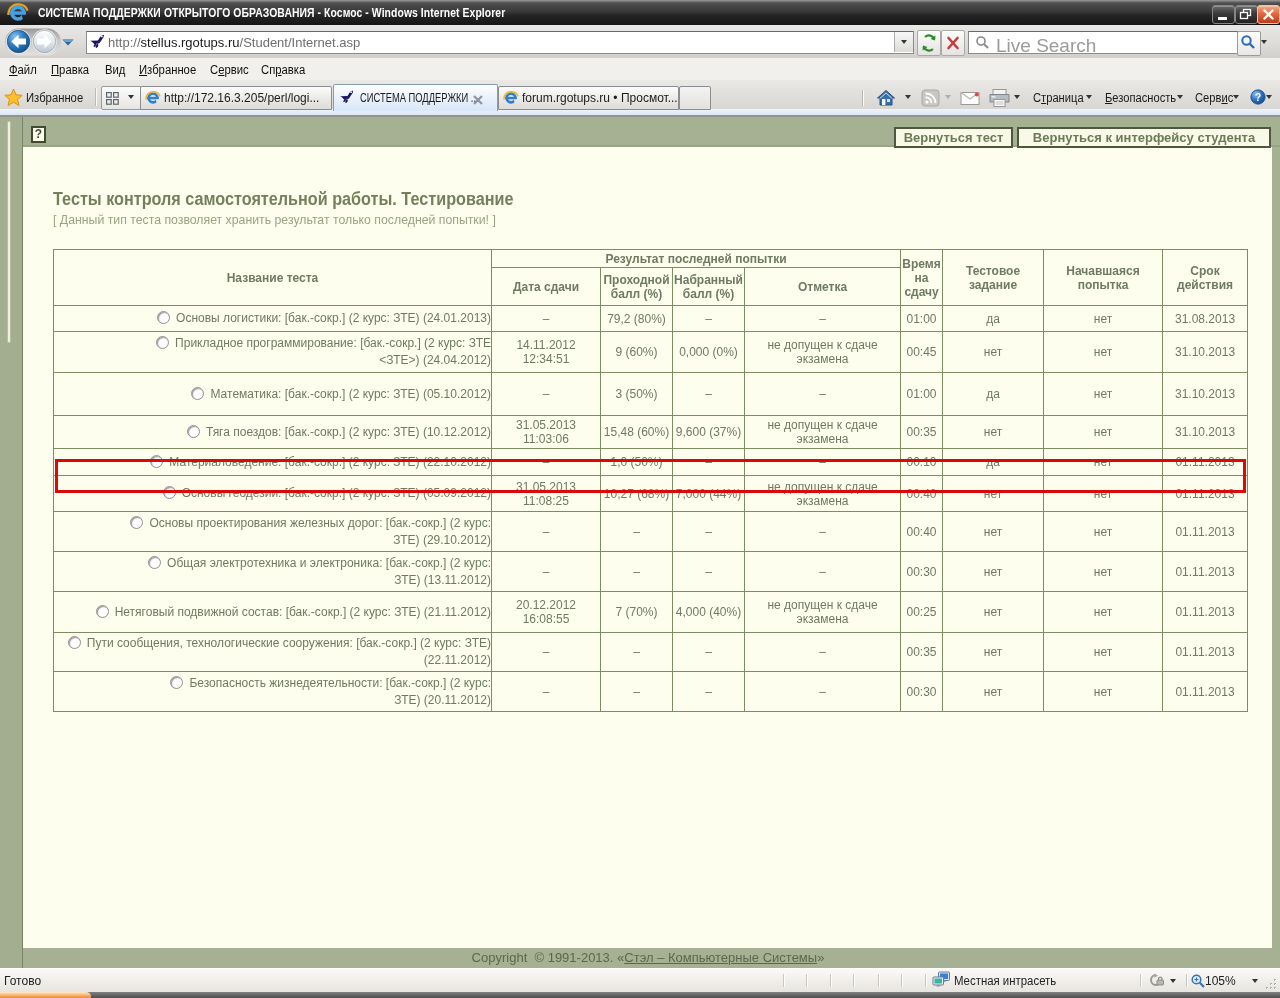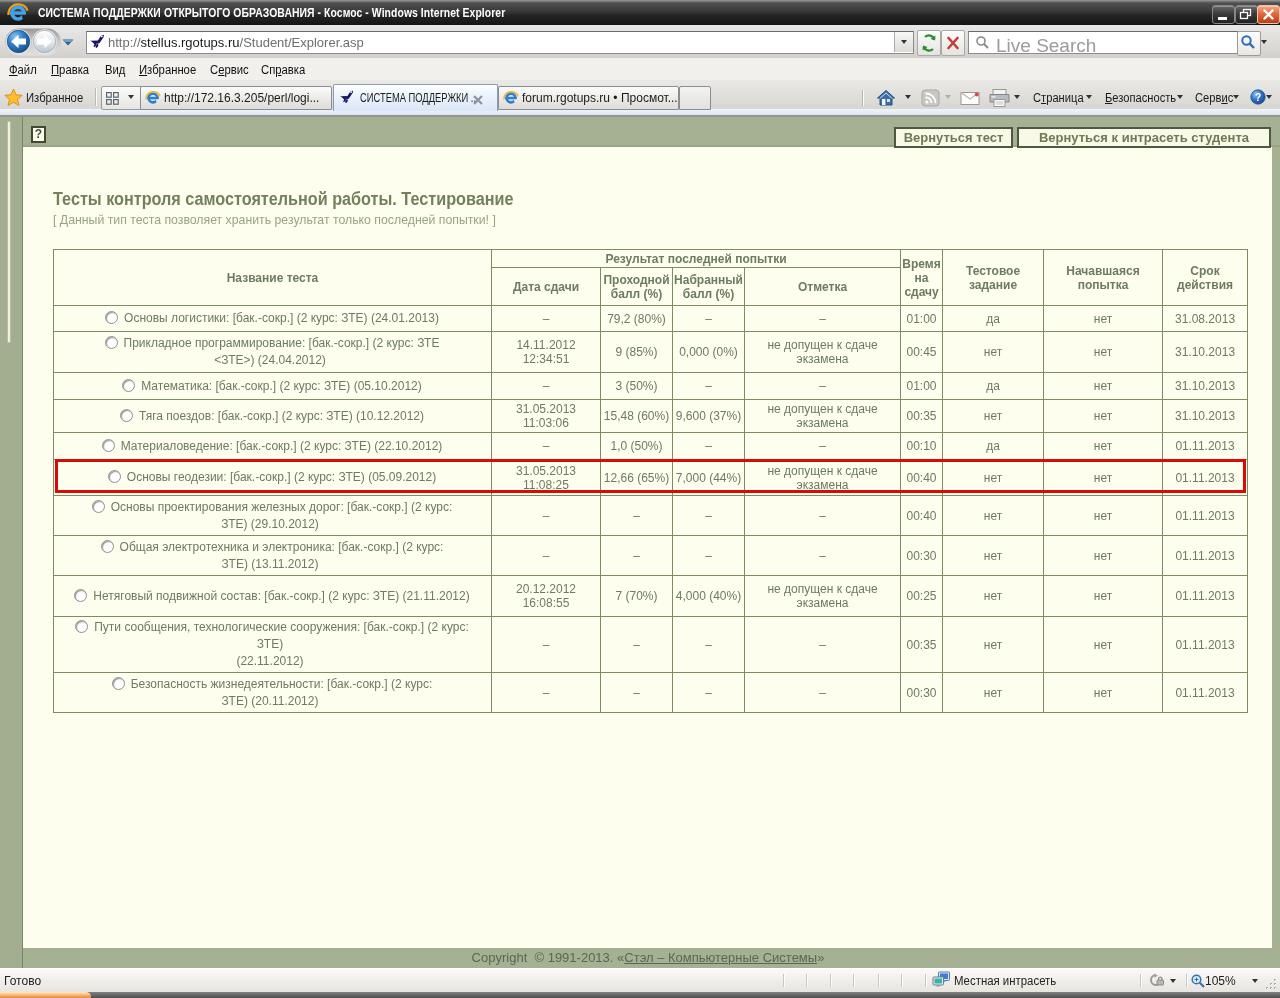--- a/index.html
+++ b/index.html
@@ -38,21 +38,21 @@
   #qmark{left:31px;top:126px;width:11px;height:13px;background:#fbfce9;border:2px solid #41492f;
      font-size:12px;font-weight:bold;color:#3f4836;text-align:center;line-height:13px}
   .hbtn{top:127px;height:17px;background:#f8f9e7;border:2px solid #4e5840;color:#6d7a55;
      font-weight:bold;font-size:13px;text-align:center;line-height:17px}
   #heading{left:53px;top:189px;font-size:18px;font-weight:bold;color:#74805c;transform:scaleX(0.9);transform-origin:0 0}
   #subnote{left:53px;top:212px;font-size:13px;color:#9aa383;transform:scaleX(0.945);transform-origin:0 0}
   #testtable{position:absolute;left:53px;top:249px;border-collapse:collapse;table-layout:fixed;width:1194px}
   #testtable td,#testtable th{border:1px solid #7e8c64;font-size:12px;color:#6e7a62;
       text-align:center;padding:0;overflow:hidden}
   #testtable th{font-weight:bold;line-height:14px}
-  #testtable td.name{text-align:center;padding:2px 8px 2px 3px;line-height:17px}
+  #testtable td.name{text-align:right;padding:2px 0 2px 3px;line-height:17px}
   #testtable td.c{line-height:14px}
   .radio{display:inline-block;width:11px;height:11px;border-radius:50%;background:#fff;
      border:1px solid #909090;box-shadow:inset 1px 1px 1px rgba(70,70,70,.55);
      vertical-align:-2px;margin:0 6px 0 4px}
   #redbox{left:55px;top:459px;width:1185px;height:28px;border:3px solid #dd0808}
   #footerband{left:23px;top:948px;width:1250px;height:20px;background:#a6b193;
      font-size:13px;color:#5c684d;text-align:center;line-height:20px}
   #statusbar{left:0;top:968px;width:1280px;height:24px;
      background:linear-gradient(#fbfaf8,#f0eeea 50%,#e7e4df);border-top:1px solid #fff}
   .sep{top:974px;width:1px;height:13px;background:#c9c7c2;border-right:1px solid #fdfdfc;position:absolute}
@@ -122,21 +122,21 @@
 </svg></div>
 <div class="abs" id="addrfield"></div>
 <div class="abs" style="left:89px;top:33px">
 <svg width="17" height="17" viewBox="0 0 17 17">
  <path d="M13.2 2.2 L15 1.8 L14.5 4.2 L13 6.4 L11.8 8.2 L10.6 10 L8.8 10.8 L7.4 10.2 L8.2 8.4 L9.6 6.6 L10.8 4.6 L12 3 Z" fill="#1b1464"></path>
  <path d="M1.2 7.8 L9.2 7.4 L7.6 10.4 L4.2 9.4 Z" fill="#1b1464"></path>
  <path d="M3 8.6 L8 8.4 L7 12.6 L5.2 14.2 L4.4 13 L5.6 11.4 Z" fill="#1b1464"></path>
  <path d="M7.8 10.6 L9.4 11.4 L9 13.6 L7.6 15 L6.4 14.2 Z" fill="#1b1464"></path>
  <circle cx="12.9" cy="3.4" r="0.9" fill="#fff"></circle>
 </svg></div>
-<div class="abs" id="addrtext"><span style="color:#6e6e6e">http://</span><span style="color:#1a1a1a">stellus.rgotups.ru</span><span style="color:#6e6e6e">/Student/Explorer.asp</span></div>
+<div class="abs" id="addrtext"><span style="color:#6e6e6e">http://</span><span style="color:#1a1a1a">stellus.rgotups.ru</span><span style="color:#6e6e6e">/Student/Internet.asp</span></div>
 <div class="abs" id="addrdrop">
     <div class="dar" style="margin:8px auto 0"></div>
   </div>
 <div class="abs toolbtn" style="left:917px"><svg width="22" height="24" viewBox="0 0 22 24">
  <path d="M7 6 A 6 6 0 0 1 16.5 8" fill="none" stroke="#2d8a2d" stroke-width="2.2"></path>
  <path d="M17.5 4.5 L17 9.5 L12.5 8 Z" fill="#2d8a2d"></path>
  <path d="M15 18 A 6 6 0 0 1 5.5 16" fill="none" stroke="#2d8a2d" stroke-width="2.2"></path>
  <path d="M4.5 19.5 L5 14.5 L9.5 16 Z" fill="#2d8a2d"></path>
 </svg></div>
 <div class="abs toolbtn" style="left:941px"><svg width="22" height="24">
@@ -292,21 +292,21 @@
   </div>
 
 <div class="abs" id="contentborder"></div>
 <div class="abs" id="content"></div>
 <div class="abs" id="leftframe"></div>
 <div class="abs" id="splitter"></div>
 <div class="abs" style="left:23px;top:145px;width:1257px;height:2px;background:#99a483"></div>
 <div class="abs" id="creamarea"></div>
 <div class="abs" id="qmark">?</div>
 <div class="abs hbtn" style="left:894px;width:115px">Вернуться тест</div>
-<div class="abs hbtn" style="left:1017px;width:250px">Вернуться к интрасеть студента</div>
+<div class="abs hbtn" style="left:1017px;width:250px">Вернуться к интерфейсу студента</div>
 <div class="abs" id="heading">Тесты контроля самостоятельной работы. Тестирование</div>
 <div class="abs" id="subnote">[ Данный тип теста позволяет хранить результат только последней попытки! ]</div>
 <table id="testtable">
 <colgroup>
       <col style="width:438px">
       <col style="width:109px">
       <col style="width:72px">
       <col style="width:72px">
       <col style="width:156px">
       <col style="width:42px">
@@ -336,29 +336,29 @@
         <td class="c">–</td>
         <td class="c">–</td>
         <td class="c">01:00</td>
         <td class="c">да</td>
         <td class="c">нет</td>
         <td class="c">31.08.2013</td>
       </tr>
 <tr style="height:41px">
         <td class="name"><span class="radio"></span>Прикладное программирование: [бак.-сокр.] (2 курс: ЗТЕ<br>&lt;ЗТЕ&gt;) (24.04.2012)</td>
         <td class="c">14.11.2012<br>12:34:51</td>
-        <td class="c">9 (85%)</td>
+        <td class="c">9 (60%)</td>
         <td class="c">0,000 (0%)</td>
         <td class="c">не допущен к сдаче<br>экзамена</td>
         <td class="c">00:45</td>
         <td class="c">нет</td>
         <td class="c">нет</td>
         <td class="c">31.10.2013</td>
       </tr>
-<tr style="height:27px">
+<tr style="height:43px">
         <td class="name"><span class="radio"></span>Математика: [бак.-сокр.] (2 курс: ЗТЕ) (05.10.2012)</td>
         <td class="c">–</td>
         <td class="c">3 (50%)</td>
         <td class="c">–</td>
         <td class="c">–</td>
         <td class="c">01:00</td>
         <td class="c">да</td>
         <td class="c">нет</td>
         <td class="c">31.10.2013</td>
       </tr>
@@ -380,21 +380,21 @@
         <td class="c">–</td>
         <td class="c">–</td>
         <td class="c">00:10</td>
         <td class="c">да</td>
         <td class="c">нет</td>
         <td class="c">01.11.2013</td>
       </tr>
 <tr style="height:36px">
         <td class="name"><span class="radio"></span>Основы геодезии: [бак.-сокр.] (2 курс: ЗТЕ) (05.09.2012)</td>
         <td class="c">31.05.2013<br>11:08:25</td>
-        <td class="c">12,66 (65%)</td>
+        <td class="c">10,27 (68%)</td>
         <td class="c">7,000 (44%)</td>
         <td class="c">не допущен к сдаче<br>экзамена</td>
         <td class="c">00:40</td>
         <td class="c">нет</td>
         <td class="c">нет</td>
         <td class="c">01.11.2013</td>
       </tr>
 <tr style="height:40px">
         <td class="name"><span class="radio"></span>Основы проектирования железных дорог: [бак.-сокр.] (2 курс:<br>ЗТЕ) (29.10.2012)</td>
         <td class="c">–</td>

